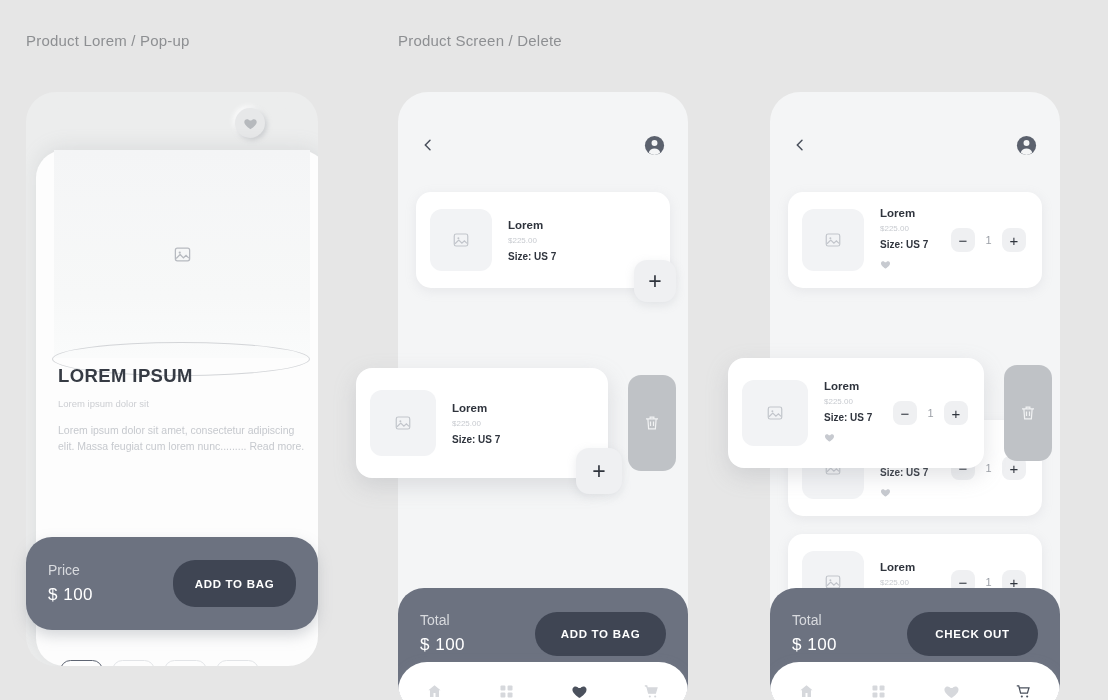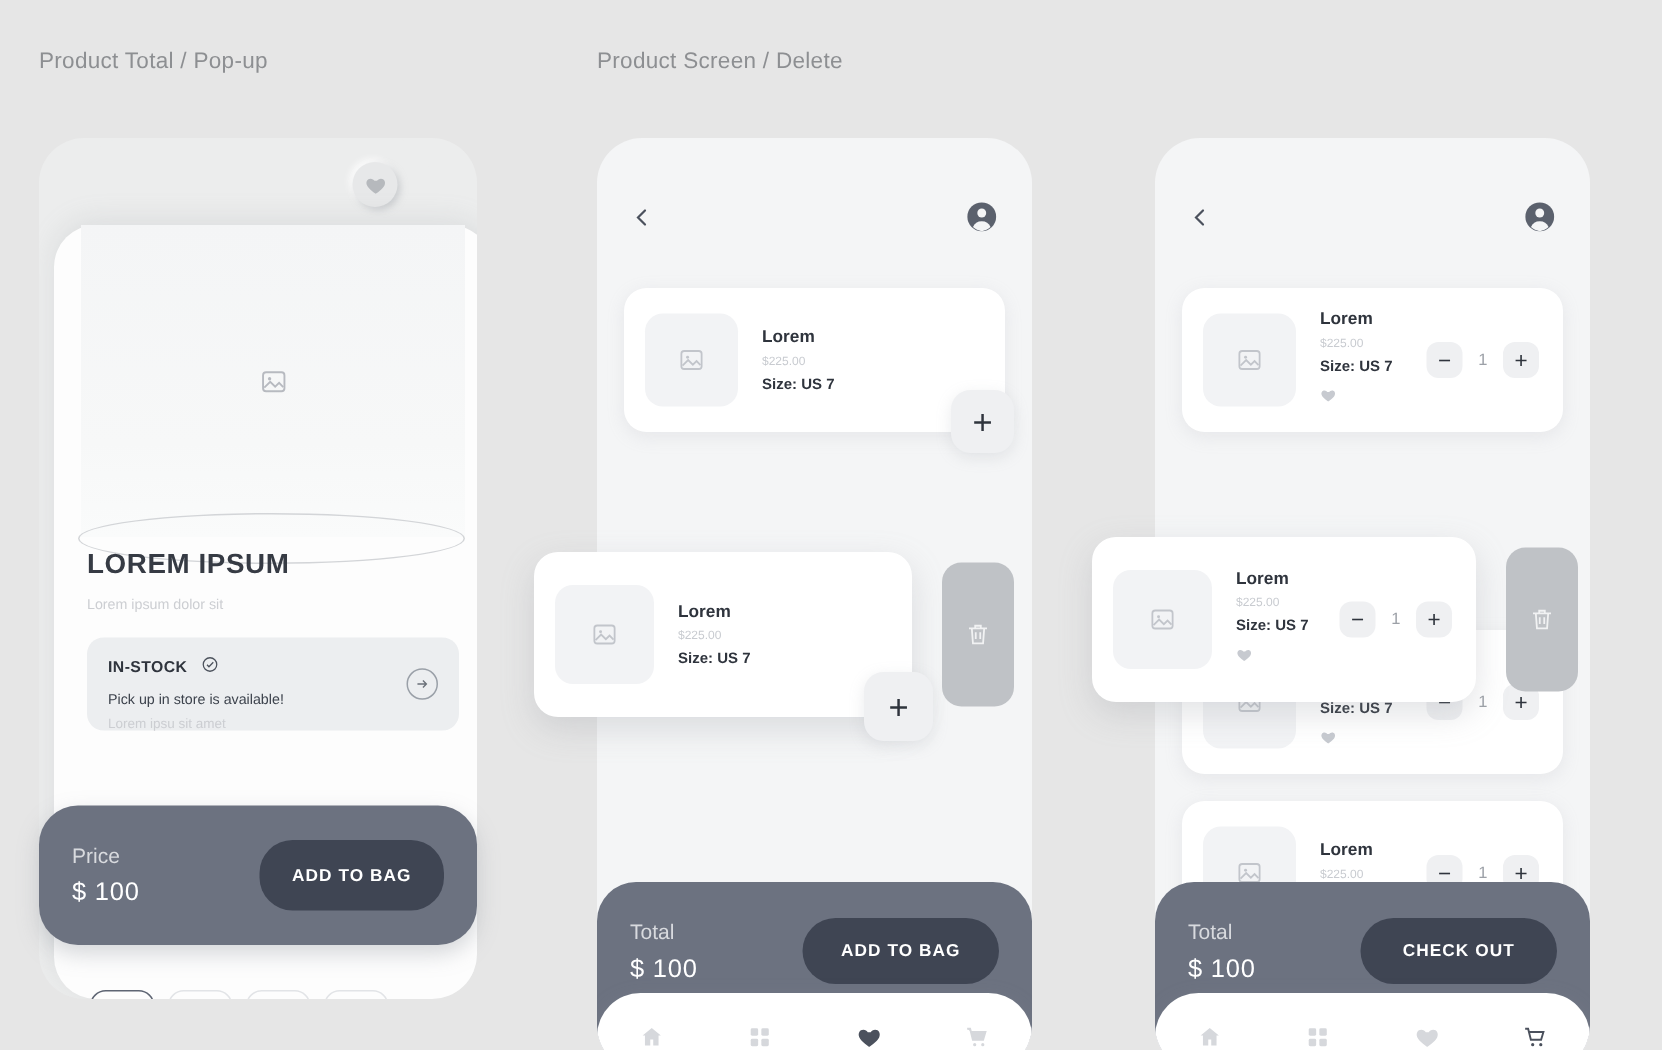--- a/index.html
+++ b/index.html
@@ -173,41 +173,41 @@
     color: #2f343d; font-size: 15px; line-height: 1;
   }
   .step-val { font-size: 11px; color: #9ca0a7; min-width: 9px; text-align: center; }
 
   
   .bar23 {
     position: absolute; left: 0; bottom: 0; width: 100%; height: 126px;
     background: #6c7280; border-radius: 26px 26px 30px 30px;
     padding: 24px 22px 0 22px;
   }
-  .bar23-row { display: flex; align-items: center; }
+  .bar23-row { display: flex; }
 
   .navbar {
     position: absolute; left: 0; bottom: -6px; width: 290px; height: 58px;
     background: #ffffff; border-radius: 29px;
     display: flex; align-items: center; justify-content: space-around;
     box-shadow: 0 4px 14px rgba(150,154,163,.18);
   }
   .nav-item { position: relative; display: flex; flex-direction: column; align-items: center; width: 44px; }
   .nav-item svg { width: 17px; height: 17px; }
   .nav-dash { position: absolute; bottom: -9px; width: 9px; height: 2.5px; border-radius: 2px; background: #4b515d; }
 
   .ic-dim { fill: #d6d8dc; }
   .ic-on { fill: #4b515d; }
 </style>
 </head>
 <body>
 
 <div class="stage">
 
-  <div class="screen-label" style="left:26px; top:32px;">Product Total / Pop-up</div>
+  <div class="screen-label" style="left:26px; top:32px;">Product Lorem / Pop-up</div>
   <div class="screen-label" style="left:398px; top:32px;">Product Screen / Delete</div>
 
   <div class="phone" id="phone1">
     <div class="phone-clip">
       <div class="p1-backcard">
         <div class="heart-btn">
           <svg viewBox="0 0 24 24">
               <path d="M12 21s-7.5-4.7-9.4-9.1C1.1 8.4 3 5 6.4 5c2 0 3.4 1.1 4.2 2.2h2.8C14.2 6.1 15.6 5 17.6 5 21 5 22.9 8.4 21.4 11.9 19.5 16.3 12 21 12 21z"></path>
             </svg>
         </div>
@@ -221,39 +221,22 @@
               <circle cx="8.5" cy="9.5" r="1.4" fill="#b7bac0" stroke="none"></circle>
               <path d="M4 17l5-5 4.2 4.2L16.5 13l3.5 3.6"></path>
             </svg>
           </span>
         </div>
         <div class="p1-ellipse"></div>
 
         <div class="p1-body">
           <div class="p1-title">LOREM IPSUM</div>
           <div class="p1-sub">Lorem ipsum dolor sit</div>
-
-          <div class="stock-card">
-            <div class="stock-row">
-              <span class="stock-title">IN-STOCK</span>
-              <span class="check-ico">
-                <svg viewBox="0 0 24 24" fill="none" stroke="#4c525c" stroke-width="1.7">
-                    <circle cx="12" cy="12" r="9"></circle>
-                    <path d="M8 12.4l2.6 2.6L16.4 9"></path>
-                  </svg>
-              </span>
-            </div>
-            <div class="stock-line">Pick up in store is available!</div>
-            <div class="stock-faint">Lorem ipsu sit amet</div>
-            <div class="stock-arrow">
-              <svg viewBox="0 0 24 24" fill="none" stroke="#6a7078" stroke-width="2">
-                  <path d="M5 12h13M13 7l5 5-5 5"></path>
-                </svg>
-            </div>
-          </div>
+          <div class="p1-desc">Lorem ipsum dolor sit amet, consectetur adipiscing elit. Massa feugiat cum lorem nunc......... Read more.</div>
+
         </div>
 
         <div class="size-label" style="position:absolute; top:493px; left:24px;">Size</div>
         <div class="size-row" style="position:absolute; top:510px; left:24px; margin:0;">
           <div class="size-pill selected">
               <span>US 6</span>
             </div>
           <div class="size-pill">
               <span>US 6.5</span>
             </div>

